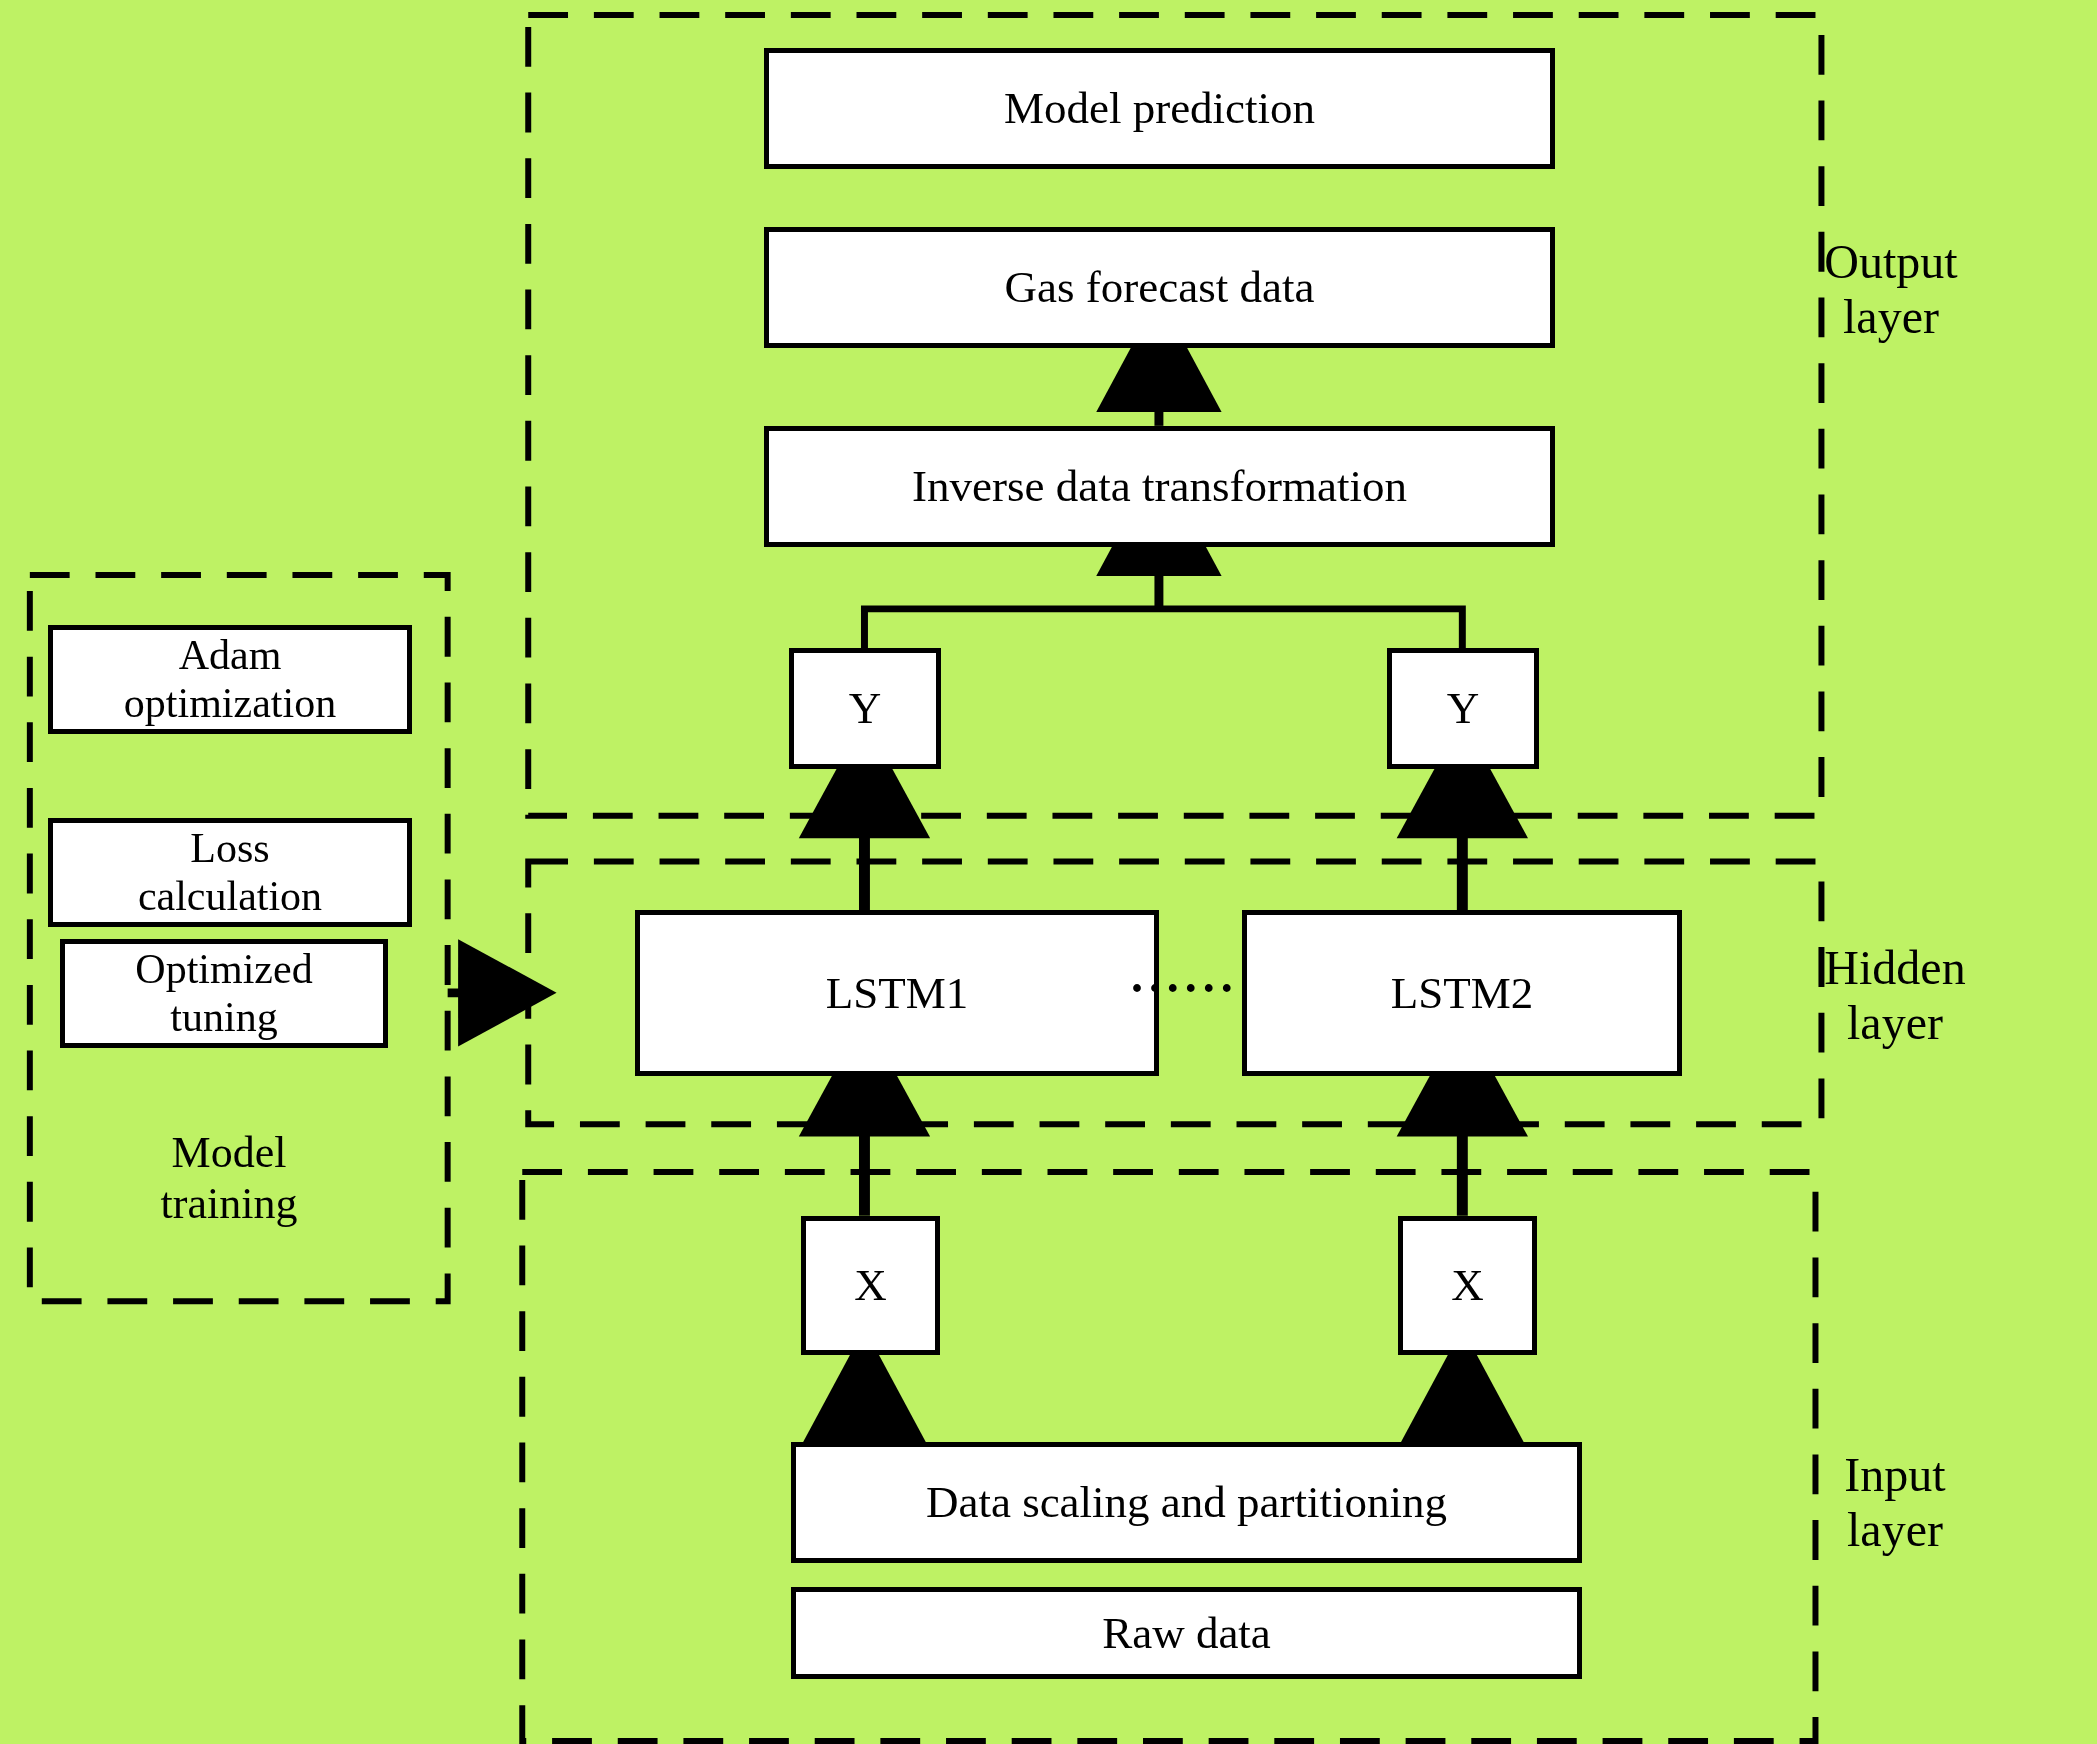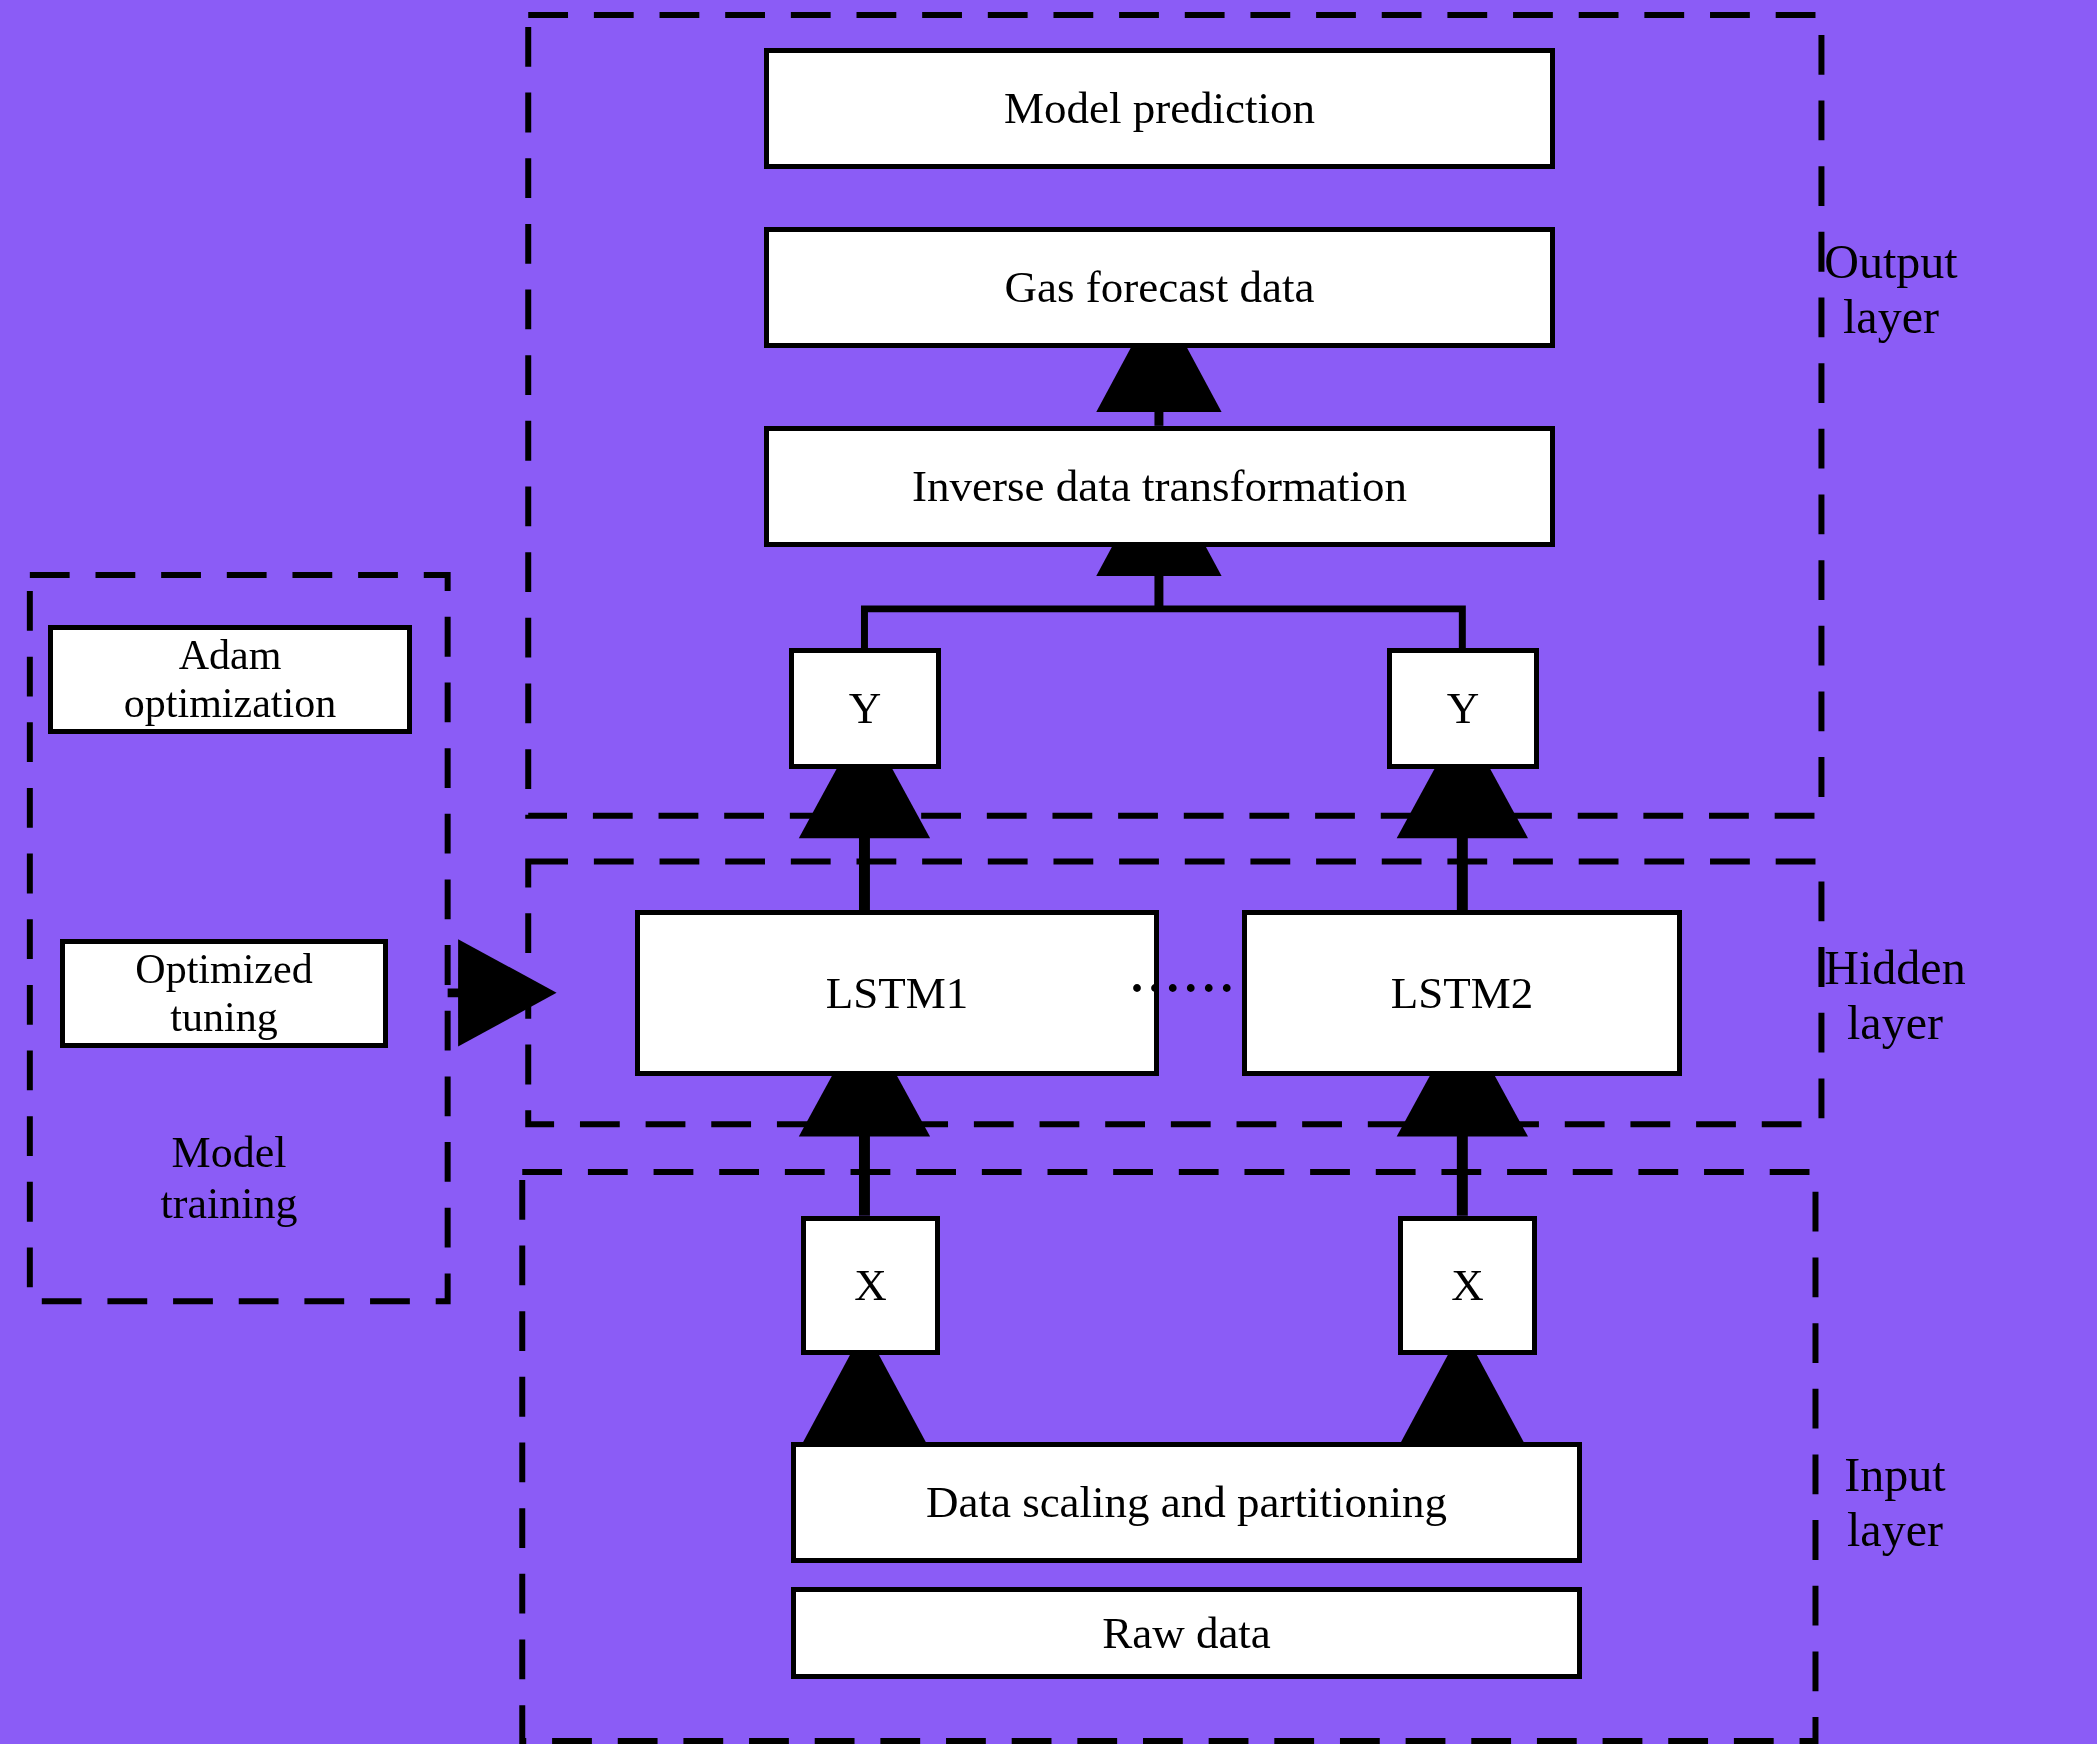--- a/index.html
+++ b/index.html
@@ -4,21 +4,21 @@
 <style>
   html, body {
     margin: 0;
     padding: 0;
     background: #ffffff;
   }
   #root {
     position: relative;
     width: 2097px;
     height: 1744px;
-    background: #8b5cf6;
+    background: #bef264;
     font-family: "Liberation Serif", "DejaVu Serif", serif;
     overflow: hidden;
   }
   svg.canvas {
     position: absolute;
     left: 0;
     top: 0;
     width: 2097px;
     height: 1744px;
   }
@@ -148,20 +148,24 @@
   </div>
 
   <div class="label-free" style="left:1895px; top:1502px; width:219px; font-size:48px; transform:translate(-50%,-50%);">Input
 layer</div>
 
   <div class="node" style="left:48px; top:625px; width:364px; height:109px; font-size:42px;">
     <span style="white-space:pre-line;">Adam
 optimization</span>
   </div>
 
+  <div class="node" style="left:48px; top:818px; width:364px; height:109px; font-size:42px;">
+    <span style="white-space:pre-line;">Loss
+calculation</span>
+  </div>
 
   <div class="node" style="left:60px; top:939px; width:328px; height:109px; font-size:42px;">
     <span style="white-space:pre-line;">Optimized
 tuning</span>
   </div>
 
   <div class="label-free" style="left:229px; top:1179px; width:338px; font-size:44px; transform:translate(-50%,-50%);">Model
 training</div>
 
 </div>

